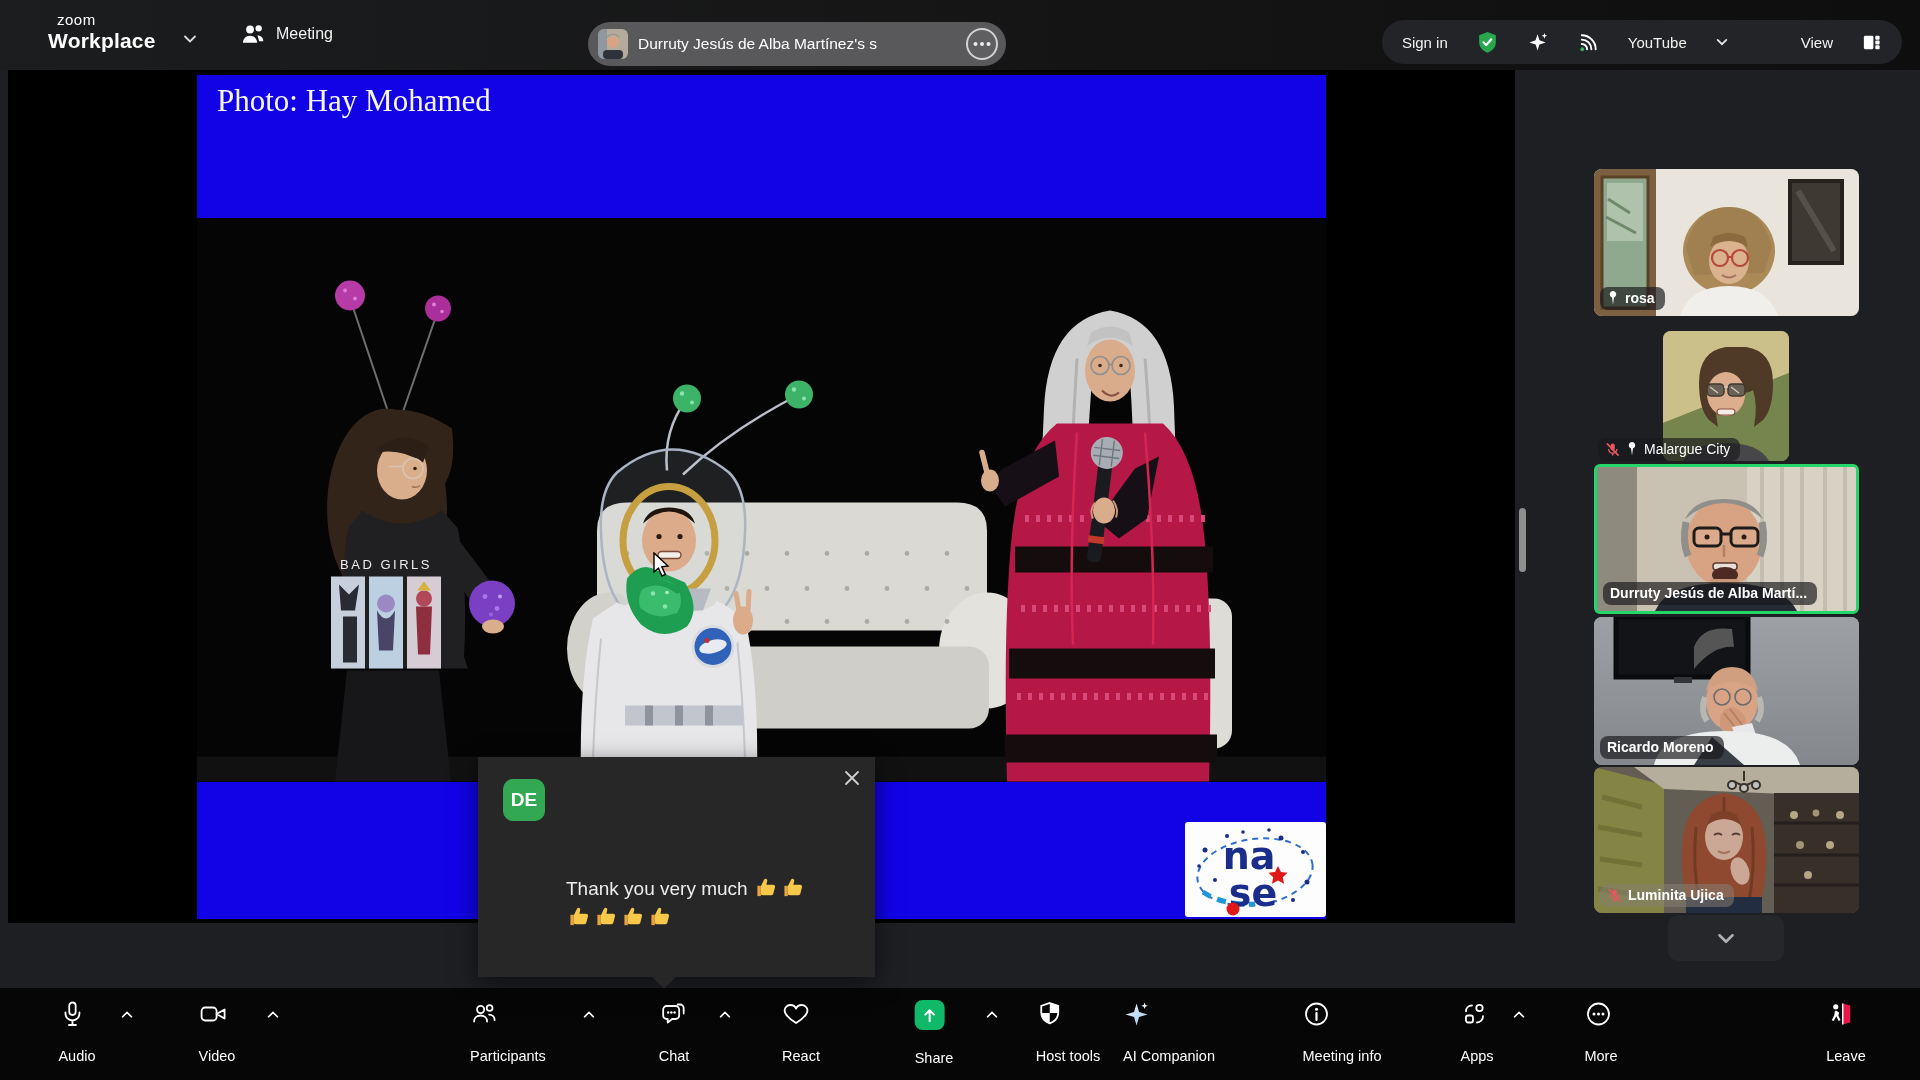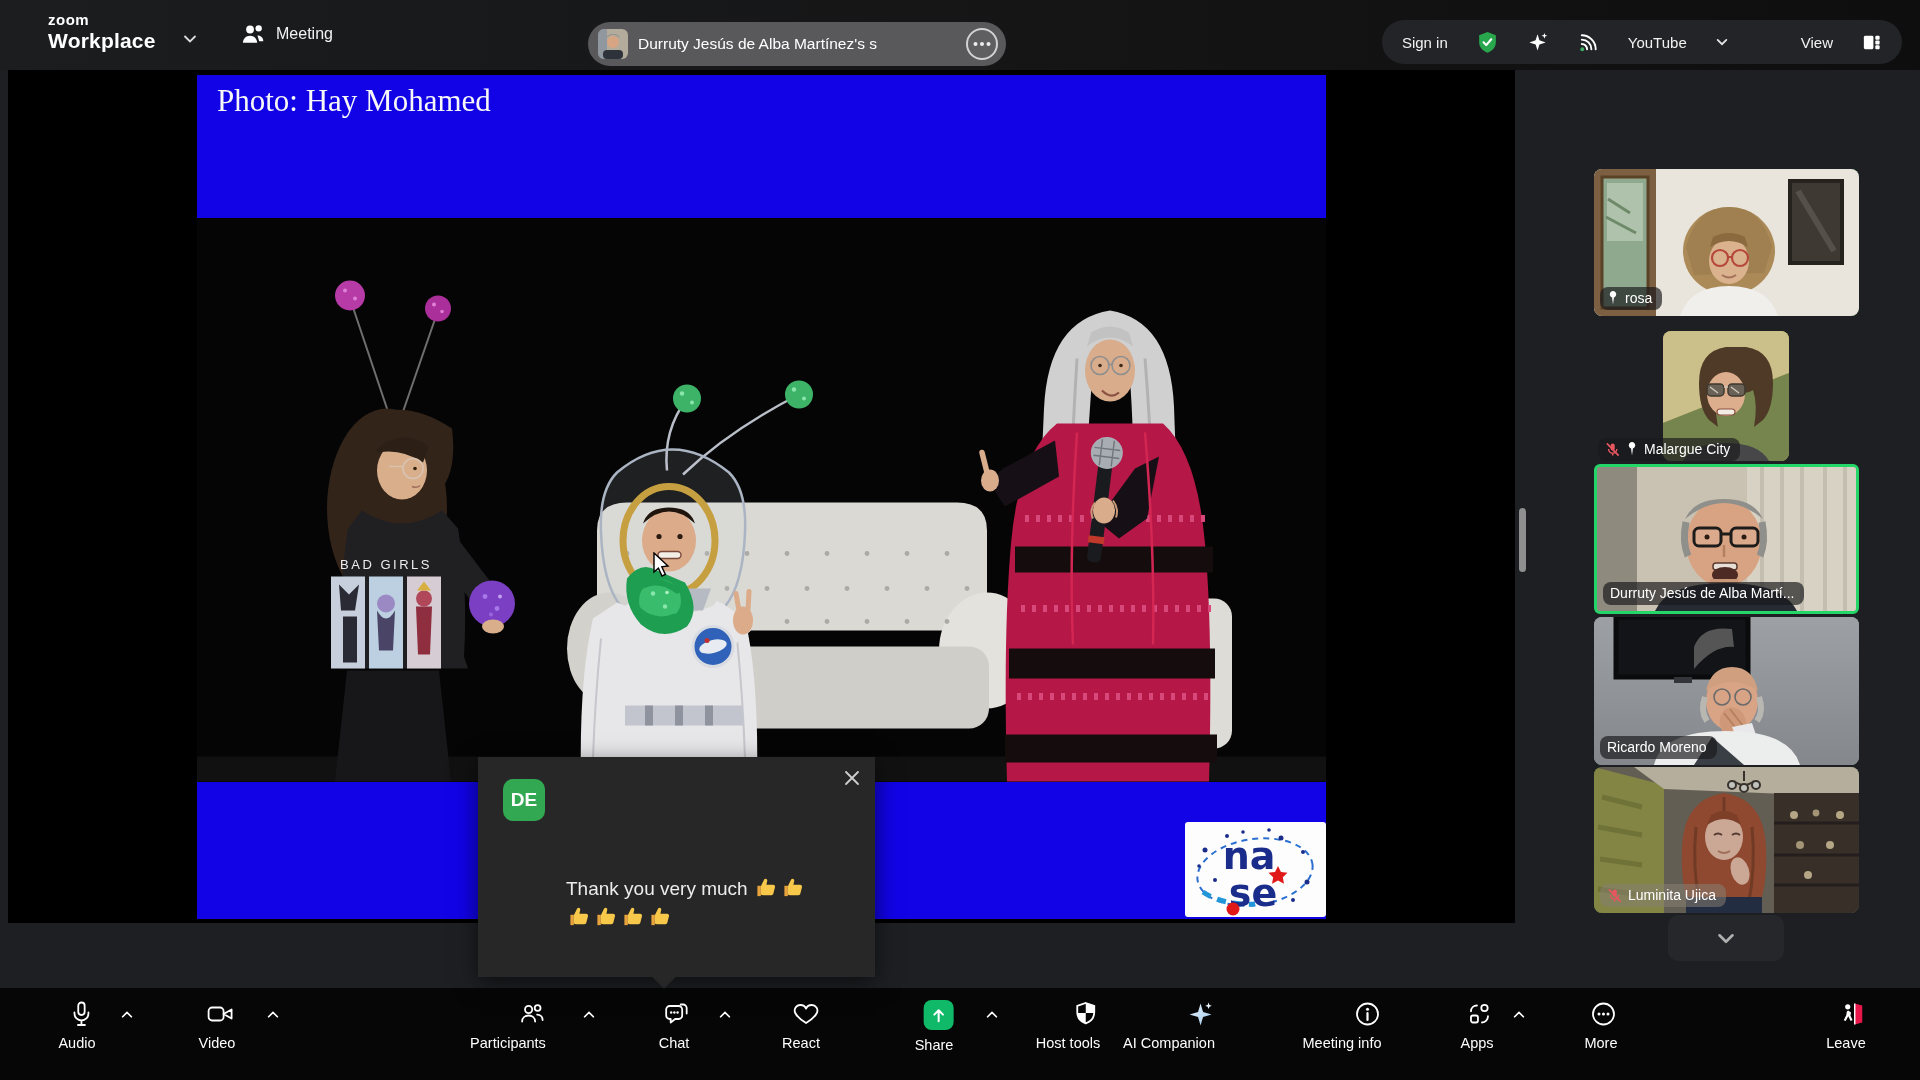--- a/index.html
+++ b/index.html
@@ -3,21 +3,21 @@
 <meta charset="utf-8">
 <style>
   html,body{margin:0;padding:0;background:#000;}
   #app{position:relative;width:1920px;height:1080px;overflow:hidden;background:#1d1f23;
        font-family:"Liberation Sans","DejaVu Sans",sans-serif;color:#fff;}
   .abs{position:absolute;}
   svg{display:block;}
   
   #topbar{left:0;top:0;width:1920px;height:70px;background:linear-gradient(90deg,#1c1d1e,#141415 60%,#0e0e0f);}
   .logo-stack{left:48px;top:12px;line-height:1;}
-  .logo-top{font-size:15px;font-weight:bold;letter-spacing:.5px;}
+  .logo-top{font-size:15px;font-weight:normal;letter-spacing:.5px;margin-left:9px;}
   .logo-bottom{font-size:21px;font-weight:600;margin-top:3px;letter-spacing:.2px;}
   .meeting-tab{display:flex;align-items:center;gap:10px;left:240px;top:22px;font-size:16px;color:#f2f2f2;}
   #title-pill{left:588px;top:22px;width:418px;height:44px;background:#59595c;border-radius:22px;
               display:flex;align-items:center;padding:0 6px 0 10px;box-sizing:border-box;}
   #title-pill .ttext{font-size:15.5px;color:#fff;white-space:nowrap;overflow:hidden;max-width:300px;margin-left:10px;}
   #right-cluster{right:18px;top:20px;height:44px;background:#232427;border-radius:22px;
                  display:flex;align-items:center;gap:28px;padding:0 20px;}
   #right-cluster .txt{font-size:15px;color:#f2f2f2;}
   
   #feed{left:8px;top:70px;width:1507px;height:853px;background:#000;}
@@ -30,33 +30,33 @@
               box-shadow:0 6px 22px rgba(0,0,0,.55);z-index:60;}
   #chat-popup .tail{position:absolute;left:177px;bottom:-8px;width:18px;height:18px;background:#272727;transform:rotate(45deg);}
   .popup-avatar{left:25px;top:22px;width:42px;height:42px;border-radius:10px;background:#33a852;
                 display:flex;align-items:center;justify-content:center;font-size:19px;font-weight:bold;color:#fff;}
   .popup-title{left:90px;top:18px;width:300px;font-size:19px;font-weight:bold;line-height:1.55;color:#fff;}
   .popup-body{left:88px;top:118px;width:300px;font-size:19px;line-height:1.5;color:#ececec;}
   .thumbs svg{display:inline-block;vertical-align:-4px;margin:0 2px;}
   .popup-close{right:12px;top:10px;width:22px;height:22px;cursor:pointer;}
   
   #sidebar{left:1517px;top:70px;width:403px;height:918px;background:#1d1f23;}
-  .tile{left:77px;width:265px;border-radius:8px;overflow:hidden;background:#14532d;}
+  .tile{left:77px;width:265px;border-radius:8px;overflow:hidden;background:#14532d;font-weight:bold;}
   .plabel{position:absolute;left:6px;bottom:6px;background:rgba(25,25,28,.68);border-radius:8px;
           padding:3px 10px 4px 7px;font-size:14px;color:#fff;display:flex;align-items:center;gap:6px;white-space:nowrap;}
   .plabel.wide{max-width:240px;overflow:hidden;}
   .frost{background:rgba(135,125,115,.55);}
   #tile-active{border:3px solid #23d667;border-radius:6px;}
   #more-tiles-btn{left:151px;top:845px;width:116px;height:46px;background:#26272b;border-radius:10px;
                   display:flex;align-items:center;justify-content:center;cursor:pointer;}
   #vscroll{left:1519px;top:508px;width:7px;height:64px;background:#8f8f8f;border-radius:4px;z-index:40;}
   
   #toolbar{left:0;top:988px;width:1920px;height:92px;background:#060607;}
   .titem{position:absolute;top:12px;transform:translateX(-50%);display:flex;flex-direction:column;
-         align-items:flex-end;gap:7px;cursor:pointer;}
+         align-items:flex-start;gap:20px;cursor:pointer;}
   .titem .lbl{font-size:14.5px;color:#fdfdfd;white-space:nowrap;}
   .chev{position:absolute;top:20px;cursor:pointer;}
   #cursor{left:652px;top:552px;z-index:70;}
 </style>
 </head>
 <body>
 
 <div id="app">
 
   <div id="topbar" class="abs">

